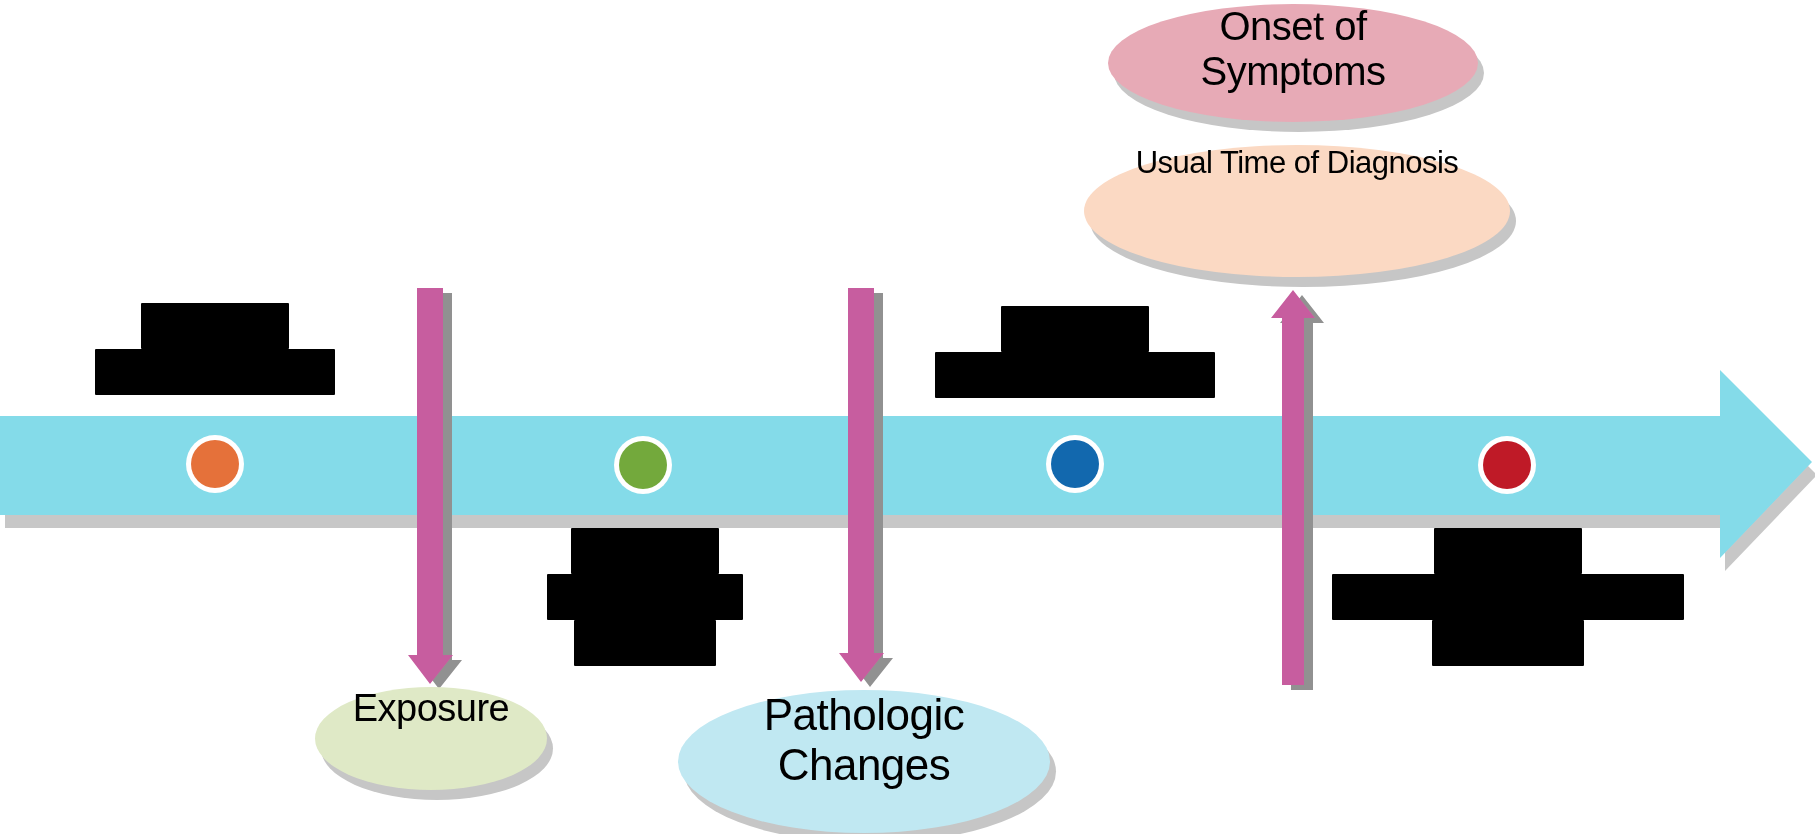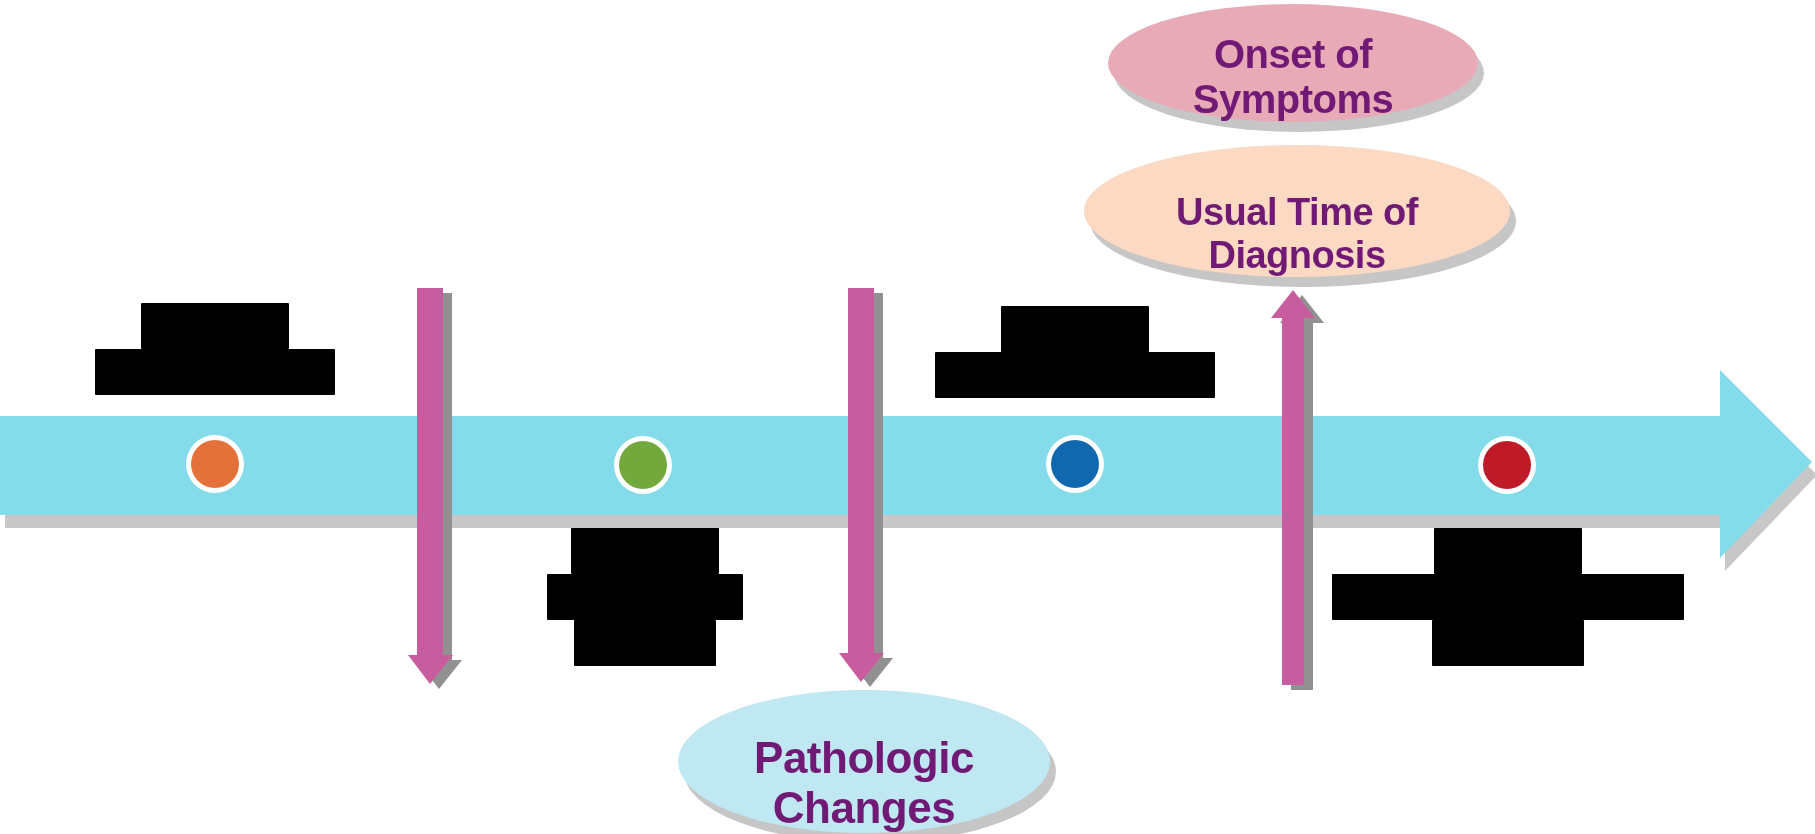--- a/index.html
+++ b/index.html
@@ -2,27 +2,27 @@
 <html><head>
 <meta charset="utf-8">
 <style>
   html,body{margin:0;padding:0;background:#ffffff;}
   #canvas{
     position:relative;width:1815px;height:834px;background:#ffffff;overflow:hidden;
     font-family:"Liberation Sans","DejaVu Sans",sans-serif;
   }
   #shapes{position:absolute;left:0;top:0;width:1815px;height:834px;}
   .ellipse{
-    position:absolute;display:flex;align-items:flex-end;justify-content:center;
-    border-radius:50%;color:#701a75;font-weight:700;text-align:center;
+    position:absolute;display:flex;align-items:flex-start;justify-content:center;
+    border-radius:50%;color:#000000;font-weight:400;text-align:center;
     box-shadow:6px 10px 0 #c6c6c6;letter-spacing:-0.5px;
   }
   .ellipse span{display:block;padding:0 14px;}
   .el-onset      {left:1108px;top:4px;  width:370px;height:118px;background:#e7aab6;font-size:40px;}
-  .el-usual      {left:1084px;top:145px;width:426px;height:132px;background:#fbd9c3;font-size:38px;}
+  .el-usual      {left:1084px;top:145px;width:426px;height:132px;background:#fbd9c3;font-size:31px;}
   .el-exposure   {left:315px; top:687px;width:232px;height:103px;background:#dfe9c6;font-size:38px;}
   .el-pathologic {left:678px; top:690px;width:372px;height:143px;background:#c0e8f2;font-size:44px;}
   .stage-label{
     position:absolute;text-align:center;font-size:36px;line-height:46px;font-weight:700;
     color:#000000;
   }
   .stage-label .line{display:block;}
   .stage-label .redacted{
     display:inline-block;background:#000000;color:#000000;
     padding:0 3px;border-radius:1px;
@@ -72,20 +72,23 @@
       <circle cx="1507" cy="465" r="24" fill="#bf1a27"></circle>
     </g>
   </svg>
 
   <div class="ellipse el-onset">
     <span>Onset of Symptoms</span>
   </div>
   <div class="ellipse el-usual">
     <span>Usual Time of Diagnosis</span>
   </div>
+  <div class="ellipse el-exposure">
+    <span>Exposure</span>
+  </div>
   <div class="ellipse el-pathologic">
     <span>Pathologic Changes</span>
   </div>
 
   <div class="stage-label lbl-susceptibility">
     <span class="line"><span class="redacted">Stage of</span></span>
     <span class="line"><span class="redacted">Susceptibility</span></span>
   </div>
 
   <div class="stage-label lbl-subclinical">

